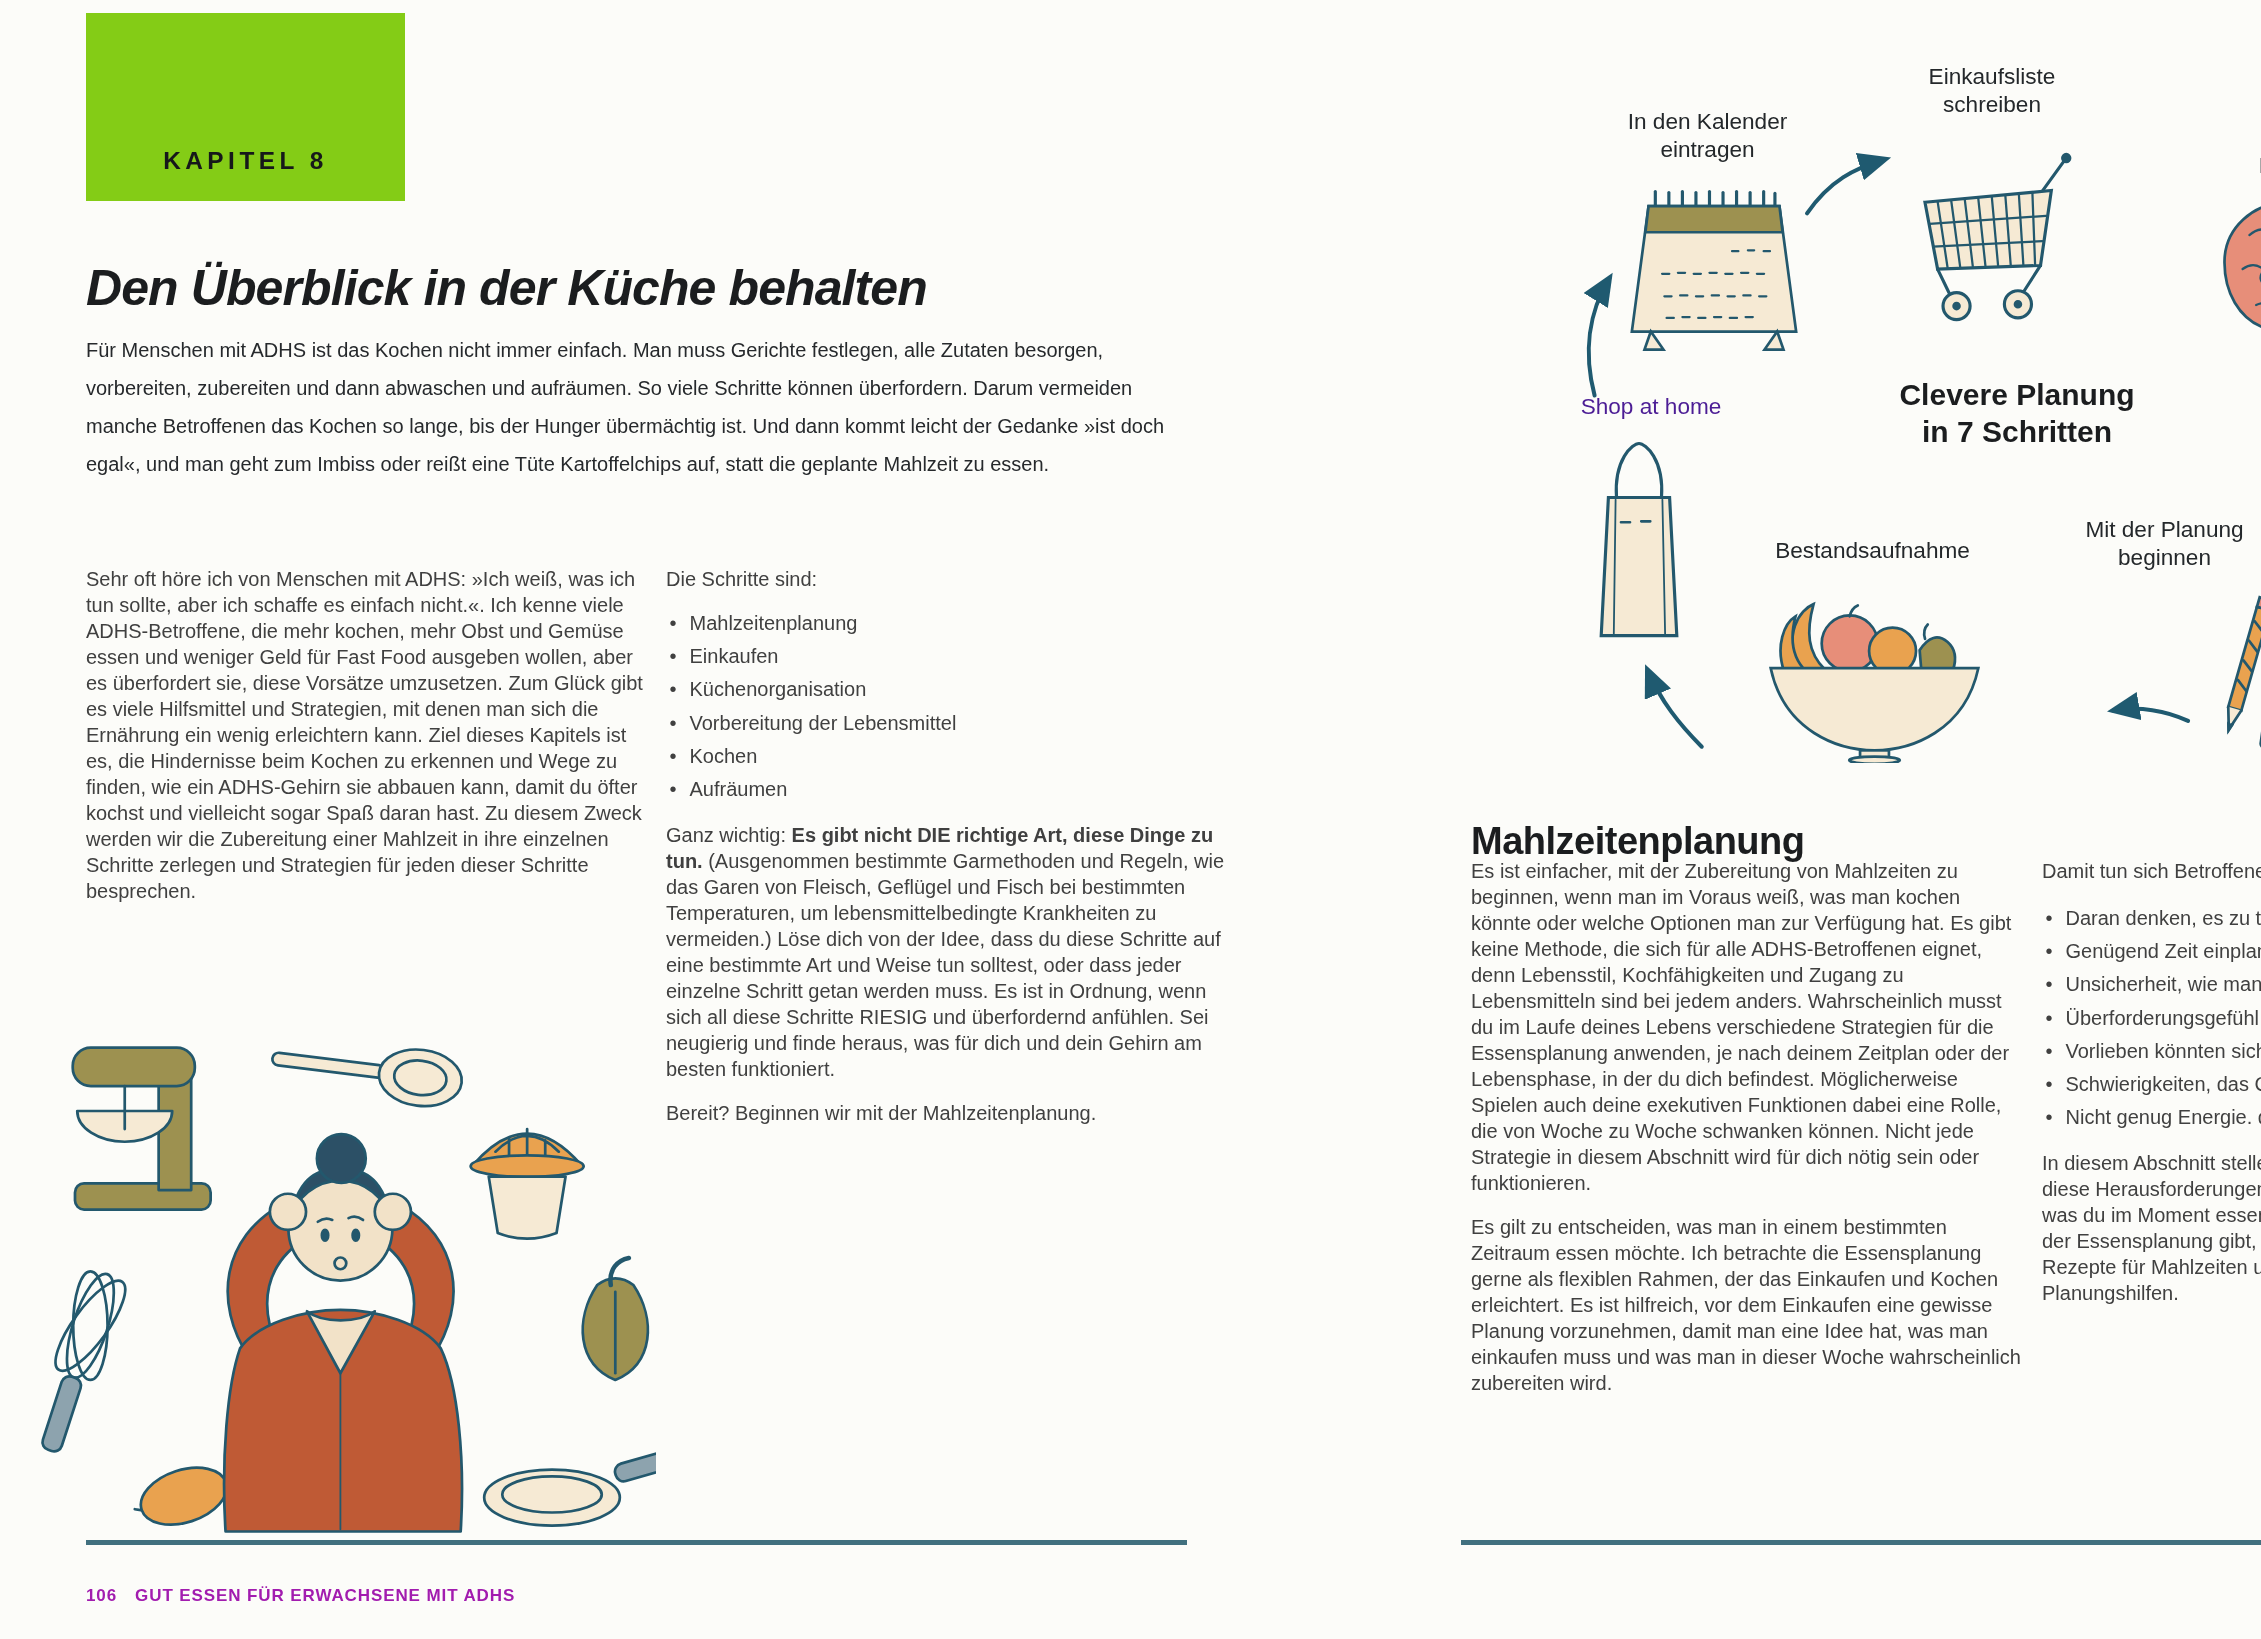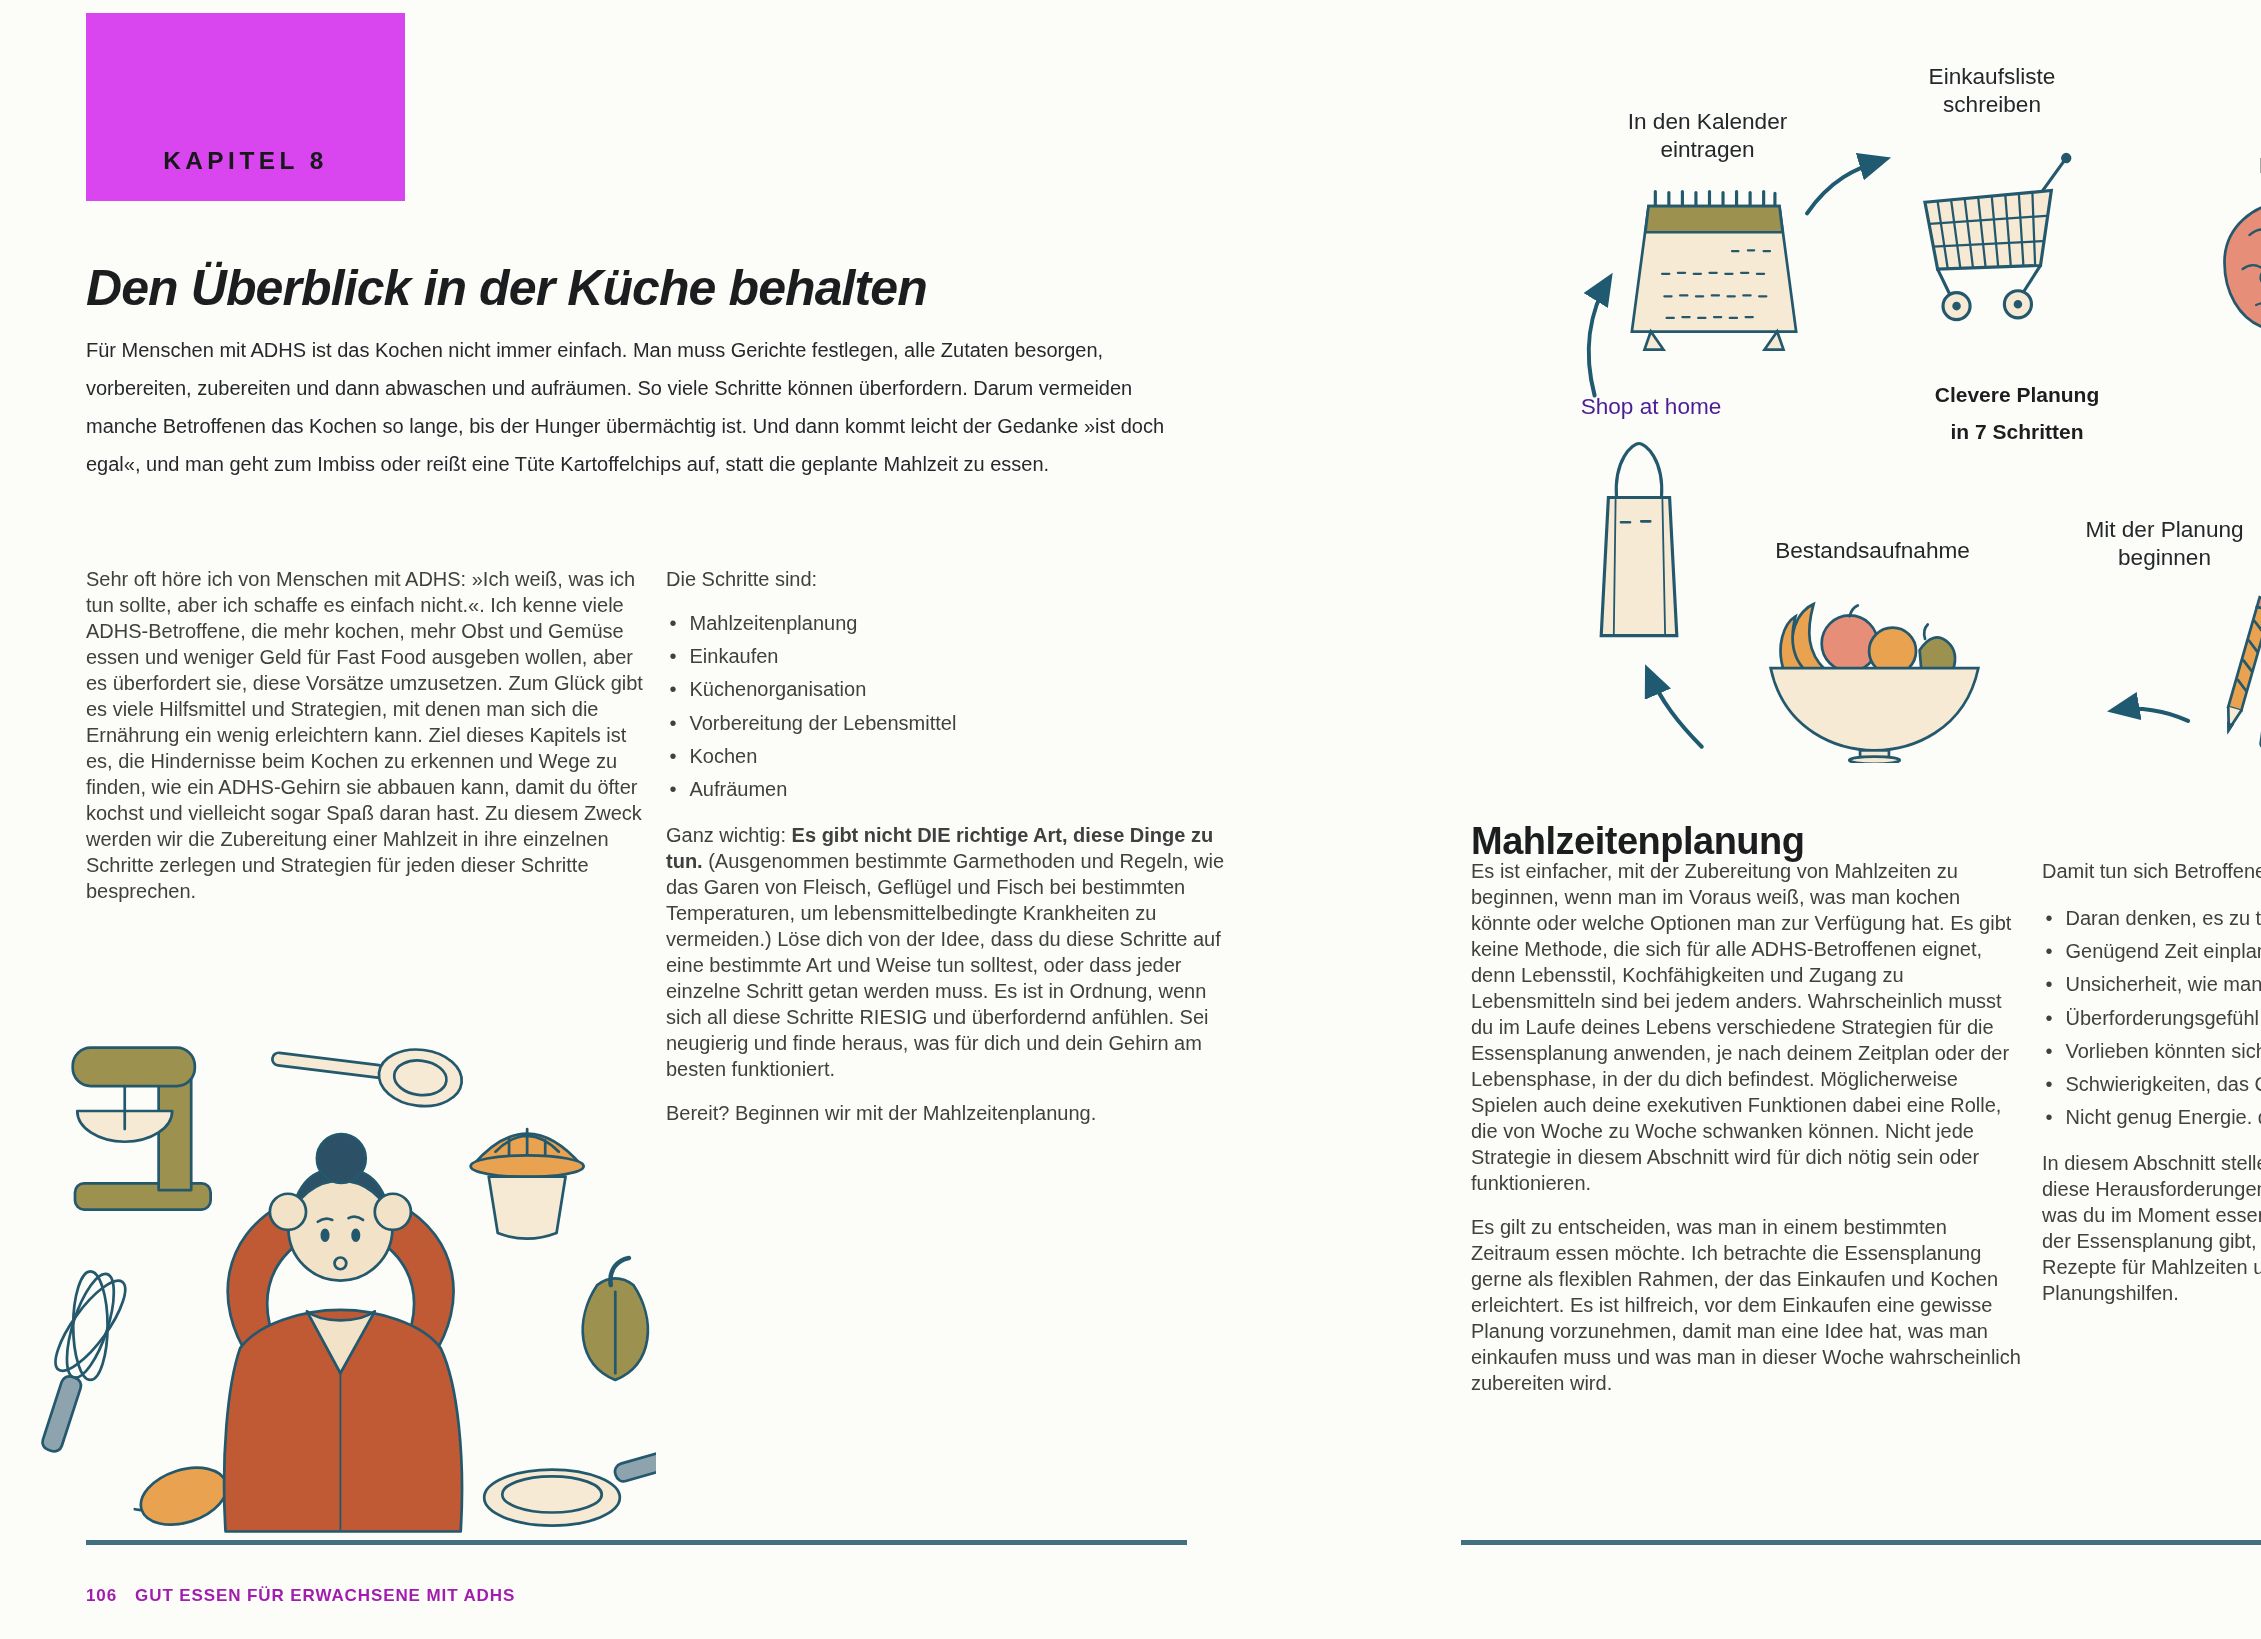--- a/index.html
+++ b/index.html
@@ -2,42 +2,42 @@
 <html style="font-size:7.2px"><head>
 <meta charset="utf-8">
 <style>
   html,body{margin:0;padding:0;background:#e8e8e4;}
   .spread{
     position:relative;width:2623px;height:1639px;background:#fcfcf9;
     font-family:"Liberation Sans",sans-serif;color:#24282b;overflow:hidden;
   }
   .abs{position:absolute;}
   
-  .chapter-box{left:86px;top:12.7px;width:319px;height:188px;background:#d946ef;
+  .chapter-box{left:86px;top:12.7px;width:319px;height:188px;background:#84cc16;
     display:flex;align-items:flex-end;justify-content:center;padding-bottom:26px;box-sizing:border-box;}
   .chapter-box span{font-size:24.4px;font-weight:700;letter-spacing:4.5px;color:#16181a;}
   .page-title{left:86px;top:228px;width:1176px;font-size:50px;font-weight:700;letter-spacing:-0.9px;color:#1b1d1f;line-height:1.05;font-style:italic;}
   .intro{left:86px;top:311px;width:1110px;font-size:20px;line-height:38px;color:#26292c;}
   .col{font-size:20px;line-height:26px;color:#404040;}
   .col p{margin:0 0 18px 0;}
   .lcol1{left:86px;top:566px;width:568px;}
   .lcol2{left:666px;top:566px;width:568px;}
   .steps-label{margin:0 0 19px 0;}
   ul.dotlist{list-style:none;margin:0 0 20px 0;padding:0;}
   ul.dotlist li{position:relative;padding-left:23.5px;margin-bottom:7.2px;}
   ul.dotlist li::before{content:"•";position:absolute;left:3.6px;top:0;}
   .b{font-weight:700;}
   .footer-rule{height:5.4px;background:#41707f;}
   .rule-left{left:86px;top:1540px;width:1101px;}
   .rule-right{left:1461px;top:1540px;width:1083px;}
   .footer{top:1586px;font-size:17px;font-weight:700;letter-spacing:0.9px;color:#a21caf;}
   .footer-left{left:86px;display:flex;gap:18px;}
   
   .dg-label{font-size:22.6px;line-height:28px;text-align:center;color:#24282b;}
-  .dg-title{left:1863px;top:376px;width:308px;text-align:center;font-size:21px;line-height:37px;font-weight:700;color:#1b1d1f;}
+  .dg-title{left:1863px;top:376px;width:308px;text-align:center;font-size:30px;line-height:37px;font-weight:700;color:#1b1d1f;}
   .accent{color:#4c1d95;}
   .section-h{left:1471px;top:788px;width:724px;font-size:38px;font-weight:700;letter-spacing:-0.5px;color:#1b1d1f;}
   .rcol1{left:1471px;top:858px;width:552px;}
   .rcol2{left:2042px;top:858px;width:552px;}
   .rcol2 .lead{margin:0 0 21px 0;}
   svg{display:block;}
 </style>
 </head>
 <body>
 

